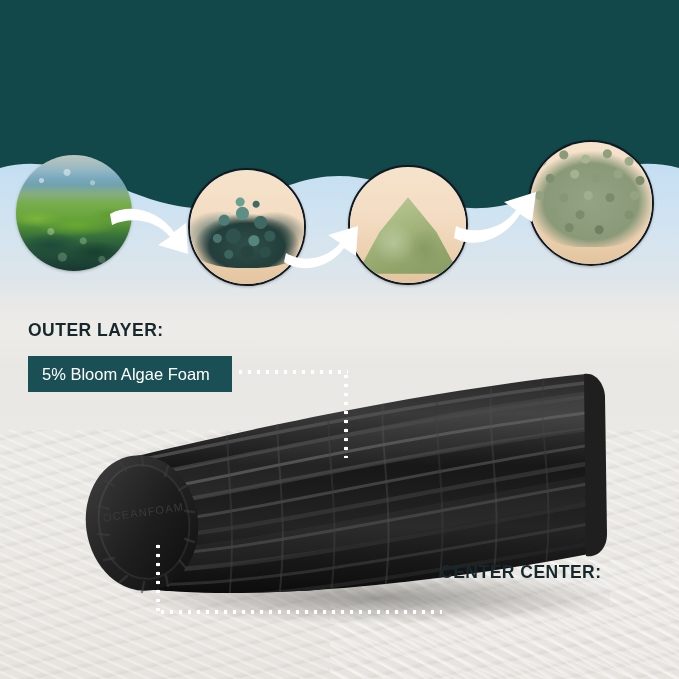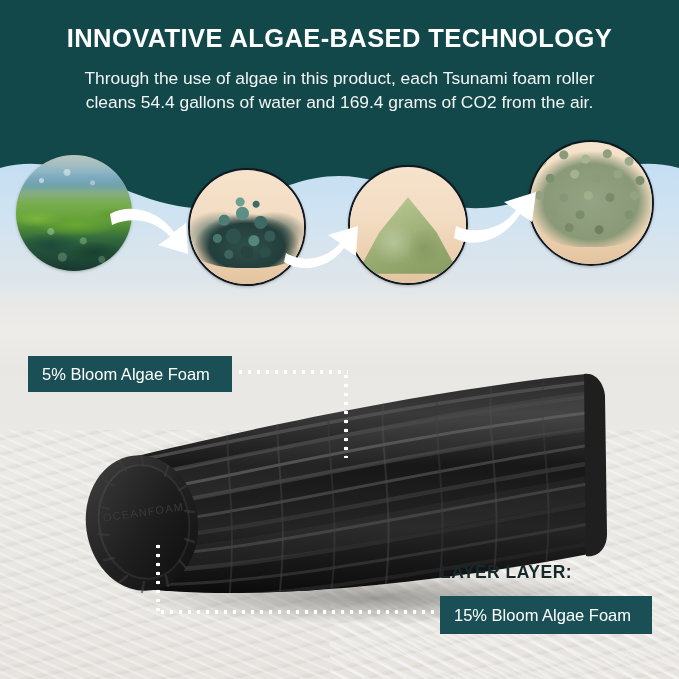--- a/index.html
+++ b/index.html
@@ -234,24 +234,20 @@
   <div class="sand-ripples"></div>
   <div class="sand-ripples2"></div>
 
   <div class="header-panel">
     <svg width="679" height="240" viewBox="0 0 679 240" xmlns="http://www.w3.org/2000/svg">
       <path d="M0,0 H679 V168 C612,150 560,196 500,206 C430,218 400,176 339,176
                C278,176 248,218 178,206 C118,196 66,150 0,168 Z" fill="#13484a"></path>
     </svg>
   </div>
 
-  <div class="header-text">
-    <h1 class="title">INNOVATIVE ALGAE-BASED TECHNOLOGY</h1>
-    <p class="subtitle">Through the use of algae in this product, each Tsunami foam roller cleans 54.4 gallons of water and 169.4 grams of CO2 from the air.</p>
-  </div>
 
   <div class="circle c1">
     <div class="img"></div>
     <div class="spots"></div>
   </div>
 
   <div class="circle c2">
     <div class="img">
       <div class="pile"></div>
       <div class="chunks"></div>
@@ -363,26 +359,24 @@
         <g opacity=".55">
           <path d="M24,150 L34,156 M18,176 L29,179 M18,204 L29,205 M24,230 L34,228
                    M40,252 L47,246 M62,262 L64,252 M88,256 L86,246 M106,238 L100,231
                    M114,212 L105,209 M114,182 L105,181 M106,156 L99,160 M88,136 L85,146
                    M62,126 L63,136 M40,132 L46,141" stroke="#3e3e3e" stroke-width="2.4" fill="none" stroke-linecap="round"></path>
         </g>
       </g>
     </svg>
   </div>
 
+  <div class="label-heading" id="outer-heading">OUTER LAYER:</div>
   <div class="callout-box" id="outer-box">
     <span>5% Bloom Algae Foam</span>
   </div>
   <div class="dots dots-h" id="outer-dots-h"></div>
   <div class="dots dots-v" id="outer-dots-v"></div>
 
-  <div class="label-heading" id="center-heading">LAYER LAYER:</div>
-  <div class="callout-box" id="center-box">
-    <span>15% Bloom Algae Foam</span>
-  </div>
+  <div class="label-heading" id="center-heading">CENTER CENTER:</div>
   <div class="dots dots-v" id="center-dots-v"></div>
   <div class="dots dots-h" id="center-dots-h"></div>
 
 </div>
 
 </body></html>

